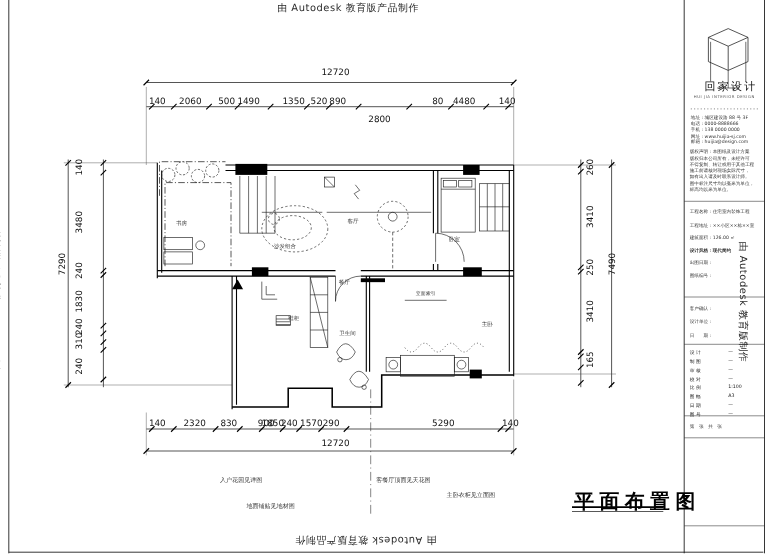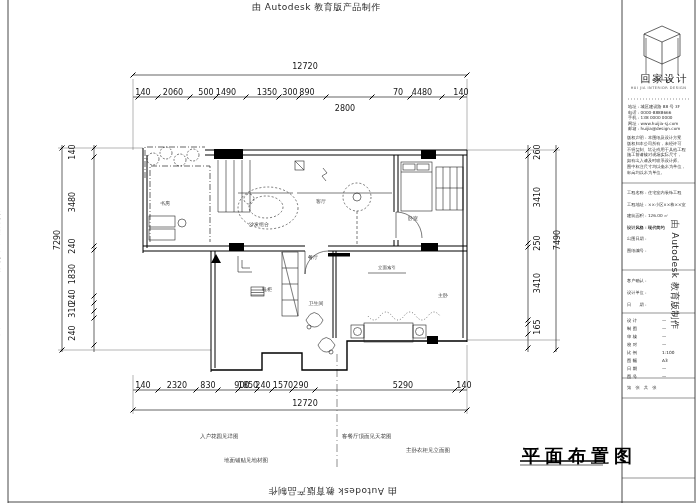--- a/index.html
+++ b/index.html
@@ -146,24 +146,24 @@
   <span class="abs dim" style="left:305px;top:66px">12720</span>
   <span class="abs dim" style="left:305px;top:403px">12720</span>
   <span class="abs vdim" style="left:57px;top:240px">7290</span>
   <span class="abs vdim" style="left:557px;top:240px">7490</span>
 
   <span class="abs dim" style="left:143px;top:92px">140</span>
   <span class="abs dim" style="left:173px;top:92px">2060</span>
   <span class="abs dim" style="left:206px;top:92px">500</span>
   <span class="abs dim" style="left:226px;top:92px">1490</span>
   <span class="abs dim" style="left:267px;top:92px">1350</span>
-  <span class="abs dim" style="left:290px;top:92px">300</span>
+  <span class="abs dim" style="left:290px;top:92px">520</span>
   <span class="abs dim" style="left:307px;top:92px">890</span>
   <span class="abs dim" style="left:345px;top:108px">2800</span>
-  <span class="abs dim" style="left:398px;top:92px">70</span>
+  <span class="abs dim" style="left:398px;top:92px">80</span>
   <span class="abs dim" style="left:422px;top:92px">4480</span>
   <span class="abs dim" style="left:461px;top:92px">140</span>
 
   <span class="abs dim" style="left:143px;top:385px">140</span>
   <span class="abs dim" style="left:177px;top:385px">2320</span>
   <span class="abs dim" style="left:208px;top:385px">830</span>
   <span class="abs dim" style="left:242px;top:385px">900</span>
   <span class="abs dim" style="left:248px;top:385px">1850</span>
   <span class="abs dim" style="left:263px;top:385px">240</span>
   <span class="abs dim" style="left:283px;top:385px">1570</span>

